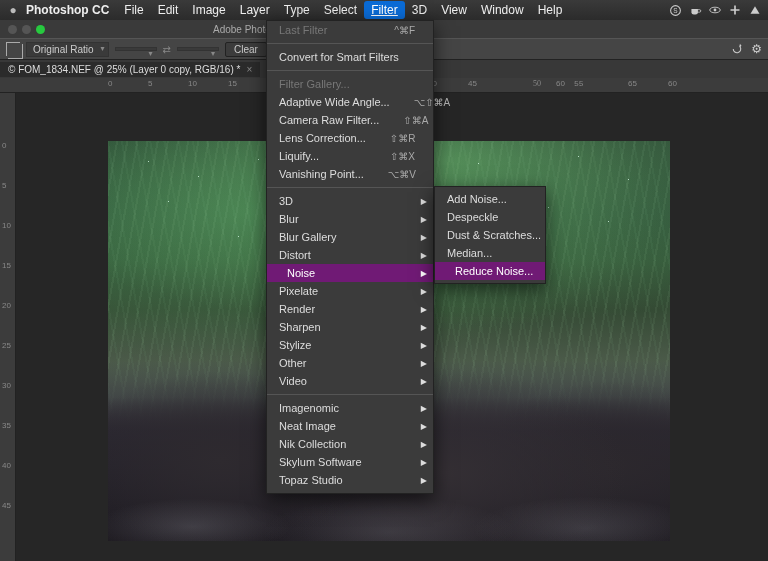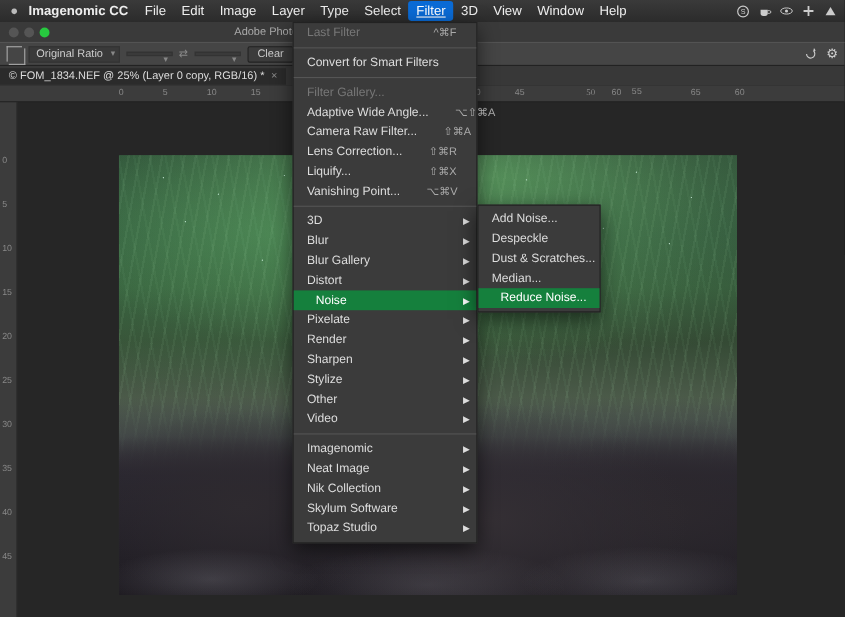--- a/index.html
+++ b/index.html
@@ -66,35 +66,35 @@
     radial-gradient(ellipse 180px 50px at 50% 95%, rgba(150,150,160,.2), transparent 70%),
     radial-gradient(ellipse 160px 45px at 85% 93%, rgba(150,150,160,.22), transparent 70%);
   }
   .stars { position:absolute; inset:0; }
   .stars i { position:absolute; width:1px; height:1px; background:#dfe; border-radius:50%; }
 
   
   .menu { position:absolute; background:#3b3b3b; box-shadow:0 6px 18px rgba(0,0,0,.6); font-size:11px; color:#ddd; border:1px solid #222; }
   .menu .row { display:flex; align-items:center; height:18px; padding:0 18px 0 12px; white-space:nowrap; position:relative; }
   .menu .row.disabled { color:#777;align-items:center; }
-  .menu .row.sel { background:#15803d; color:#fff;padding-left:20px; }
+  .menu .row.sel { background:#701a75; color:#fff;padding-left:20px; }
   .menu .sep { height:1px; background:#555; margin:4px 0; }
   .menu .arrow::after { content:"▶"; position:absolute; right:6px; font-size:8px; color:inherit; }
   .menu .sc { margin-left:auto; padding-left:24px; color:#aaa; font-size:10px; }
   .filtermenu { left:266px; top:20px; width:168px; padding-bottom:4px; }
   .submenu { left:434px; top:186px; width:112px; padding:3px 0; }
 
   .undo-ic { width:12px; height:12px; }
 </style>
 </head>
 <body>
 
 <div class="menubar">
   <span class="apple">●</span>
-  <span class="appname">Imagenomic CC</span>
+  <span class="appname">Photoshop CC</span>
   <div id="mitems" style="display:flex;">
       <span class="mitem">File</span>
       <span class="mitem">Edit</span>
       <span class="mitem">Image</span>
       <span class="mitem">Layer</span>
       <span class="mitem">Type</span>
       <span class="mitem">Select</span>
       <span class="mitem active">Filter</span>
       <span class="mitem">3D</span>
       <span class="mitem">View</span>

